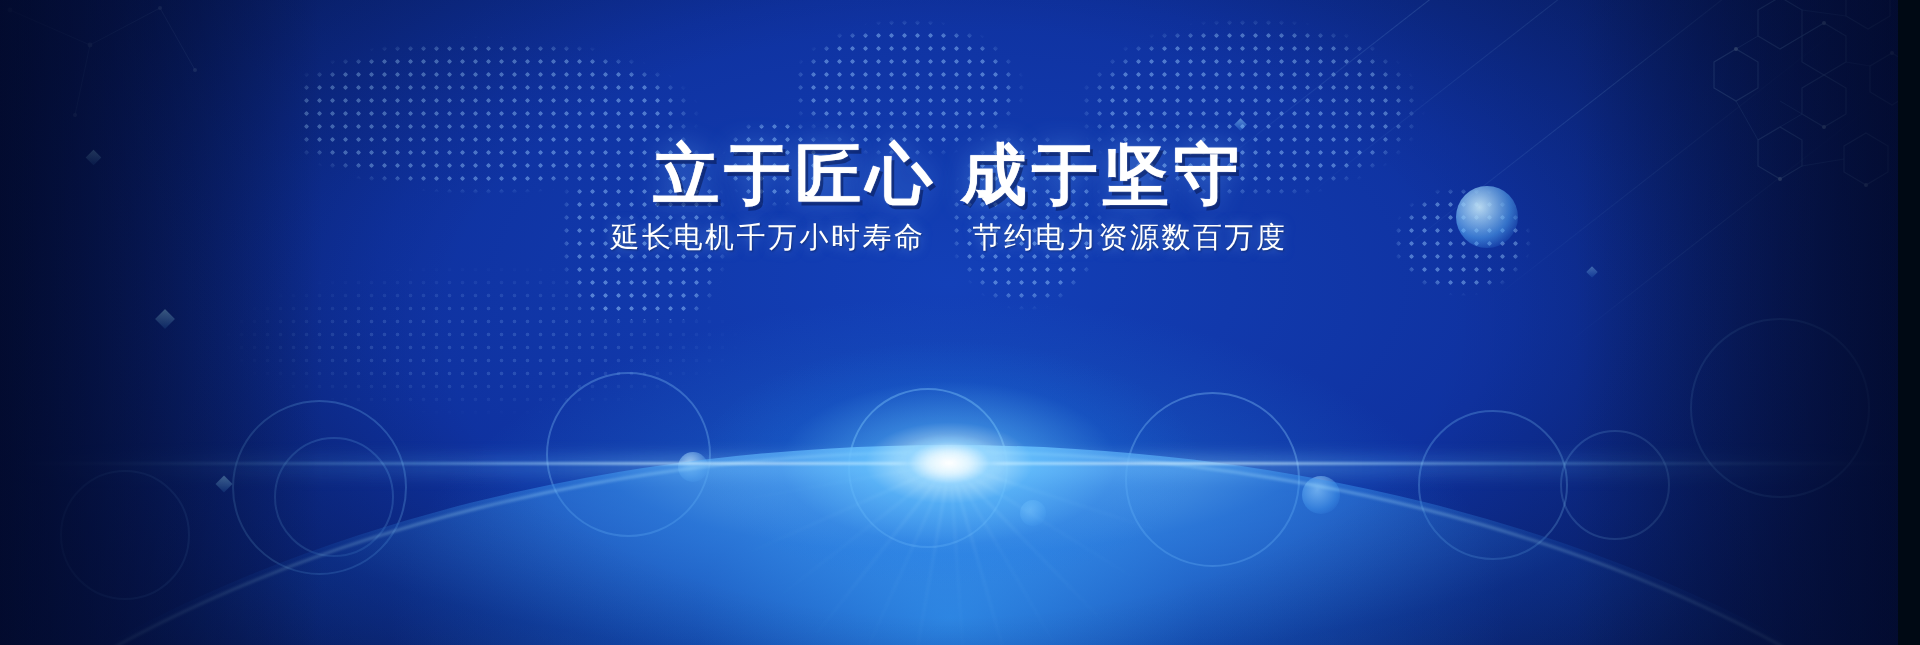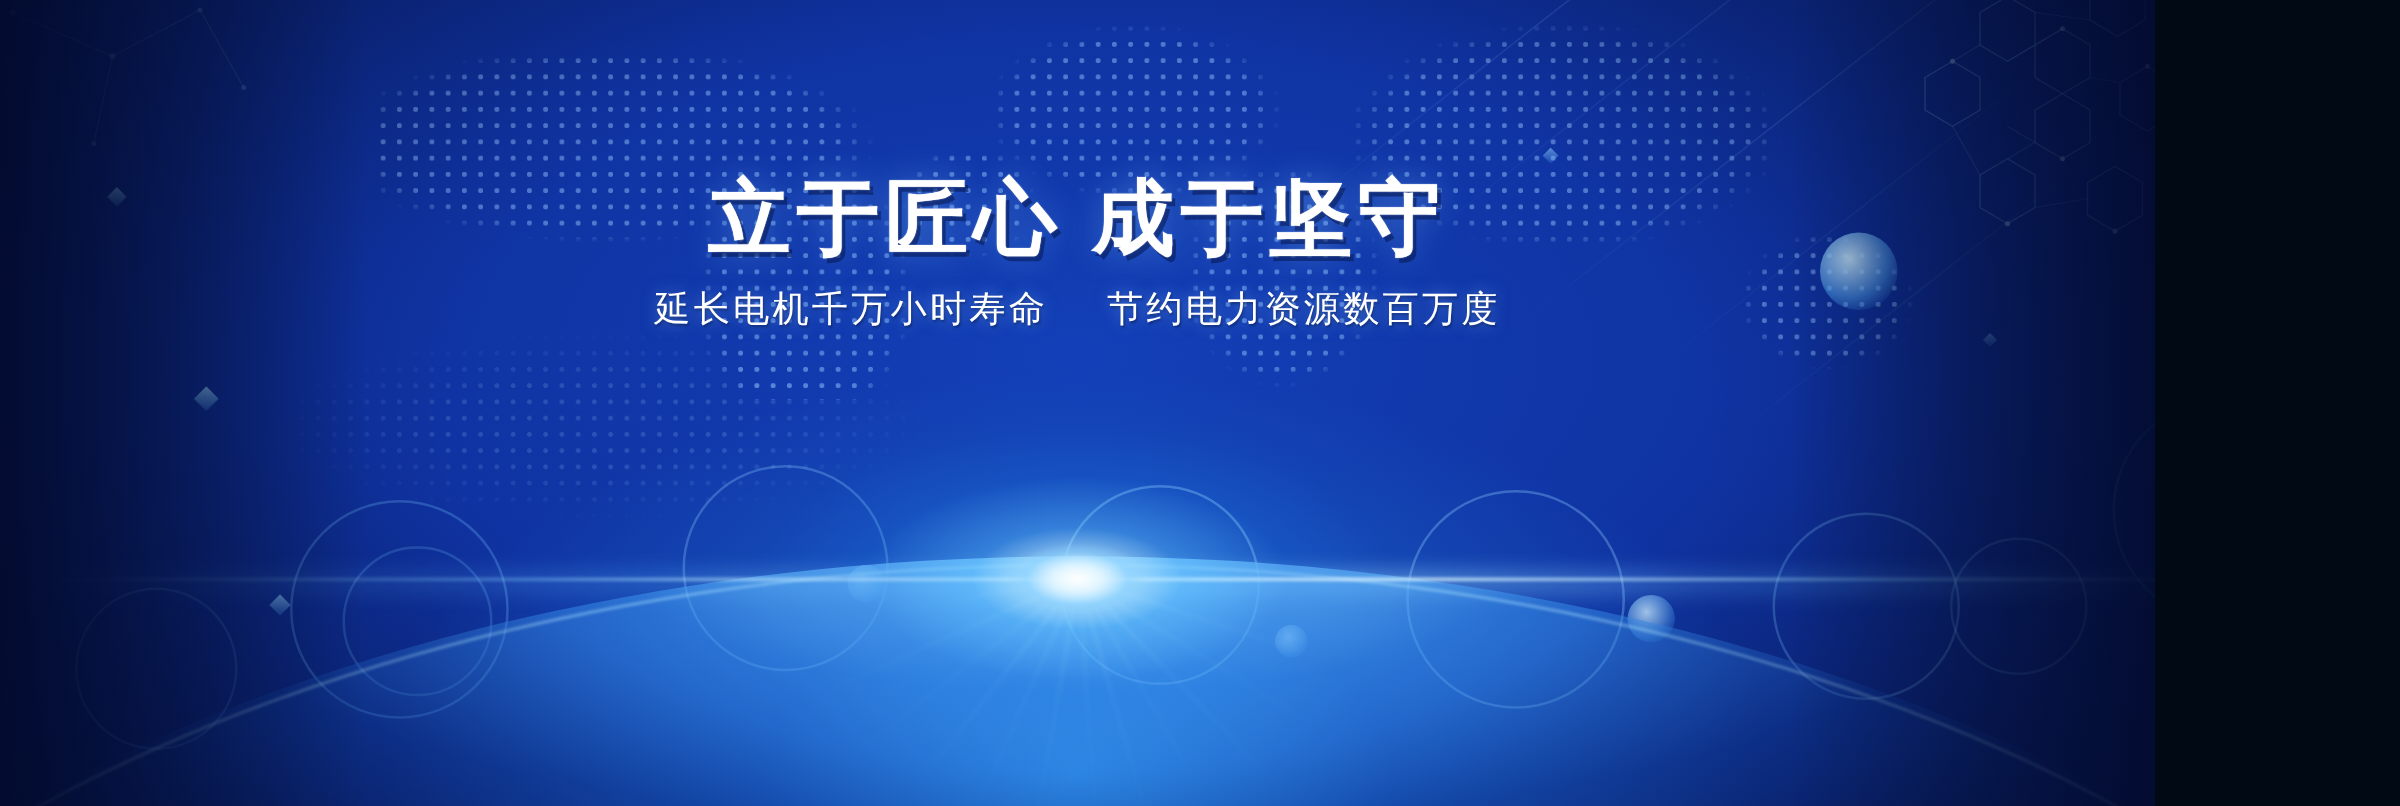--- a/index.html
+++ b/index.html
@@ -5,21 +5,21 @@
 <style>
   * { margin:0; padding:0; box-sizing:border-box; }
   html, body {
     width:1920px; height:645px; overflow:hidden;
     background:#000914;
     font-family:"Liberation Sans", "DejaVu Sans", sans-serif;
   }
 
   .banner {
     position:relative;
-    width:1724px; height:645px;
+    width:1898px; height:645px;
     overflow:hidden;
     background:
       radial-gradient(ellipse 900px 520px at 50% 96%, #2f8fe8 0%, rgba(30,110,210,0.55) 28%, rgba(14,60,150,0.0) 62%),
       radial-gradient(ellipse 1500px 760px at 50% 44%, #1340b8 0%, #0f32a0 38%, #0a2374 66%, #061a55 100%),
       linear-gradient(180deg, #0a2a8c 0%, #0d37ab 26%, #0b2f99 50%, #072268 78%, #041442 100%);
   }
 
   
   .vignette {
     position:absolute; inset:0;
@@ -152,21 +152,21 @@
     margin-top:35px;
     border:1.6px solid rgba(215,235,255,0.92);
     padding:11px 30px 13px 30px;
     color:#ffffff; font-size:27px; letter-spacing:2px;
     line-height:1;
     white-space:nowrap;
     text-shadow:0 0 10px rgba(140,200,255,0.55), 1px 1px 2px rgba(6,26,86,0.7);
     box-shadow:0 0 14px rgba(120,190,255,0.18) inset;
   }
   .tagline {
-    margin-top:27px;
+    margin-top:16px;
     color:#ffffff; font-size:29px; letter-spacing:2.5px; line-height:1;
     white-space:nowrap;
     text-shadow:0 0 12px rgba(140,200,255,0.5), 1px 1px 2px rgba(6,26,86,0.7);
   }
   .tagline .gap { display:inline-block; width:26px; }
 </style>
 </head>
 <body>
 
 <div class="banner">

